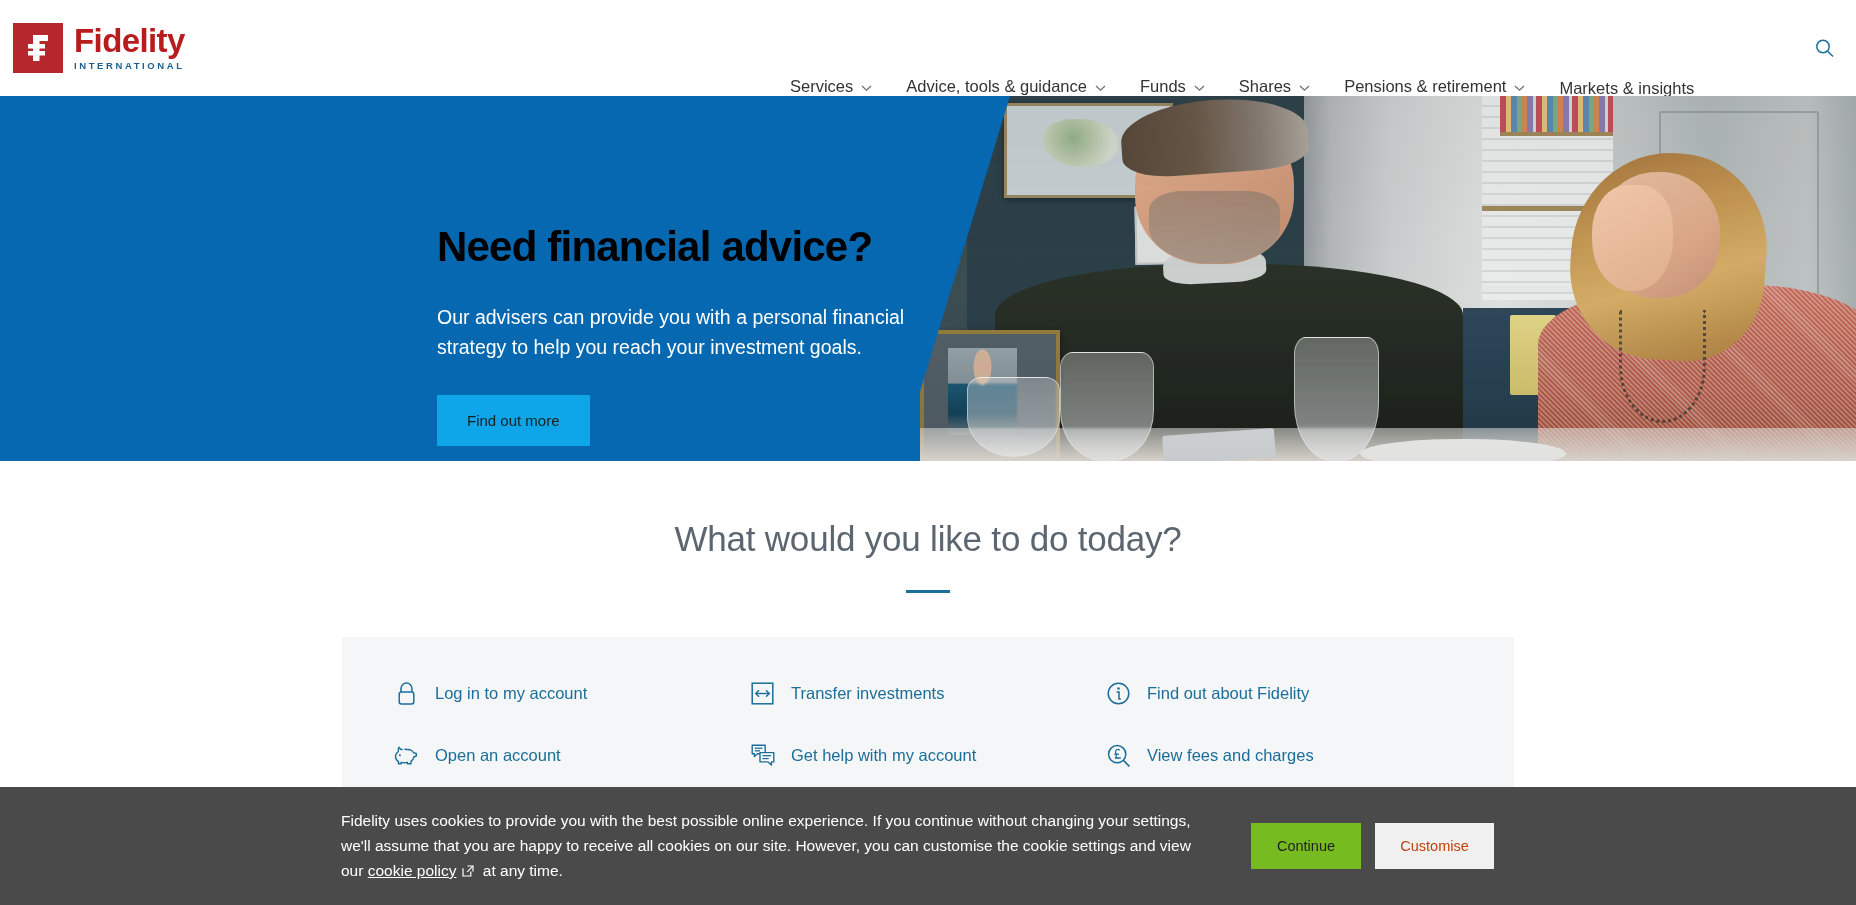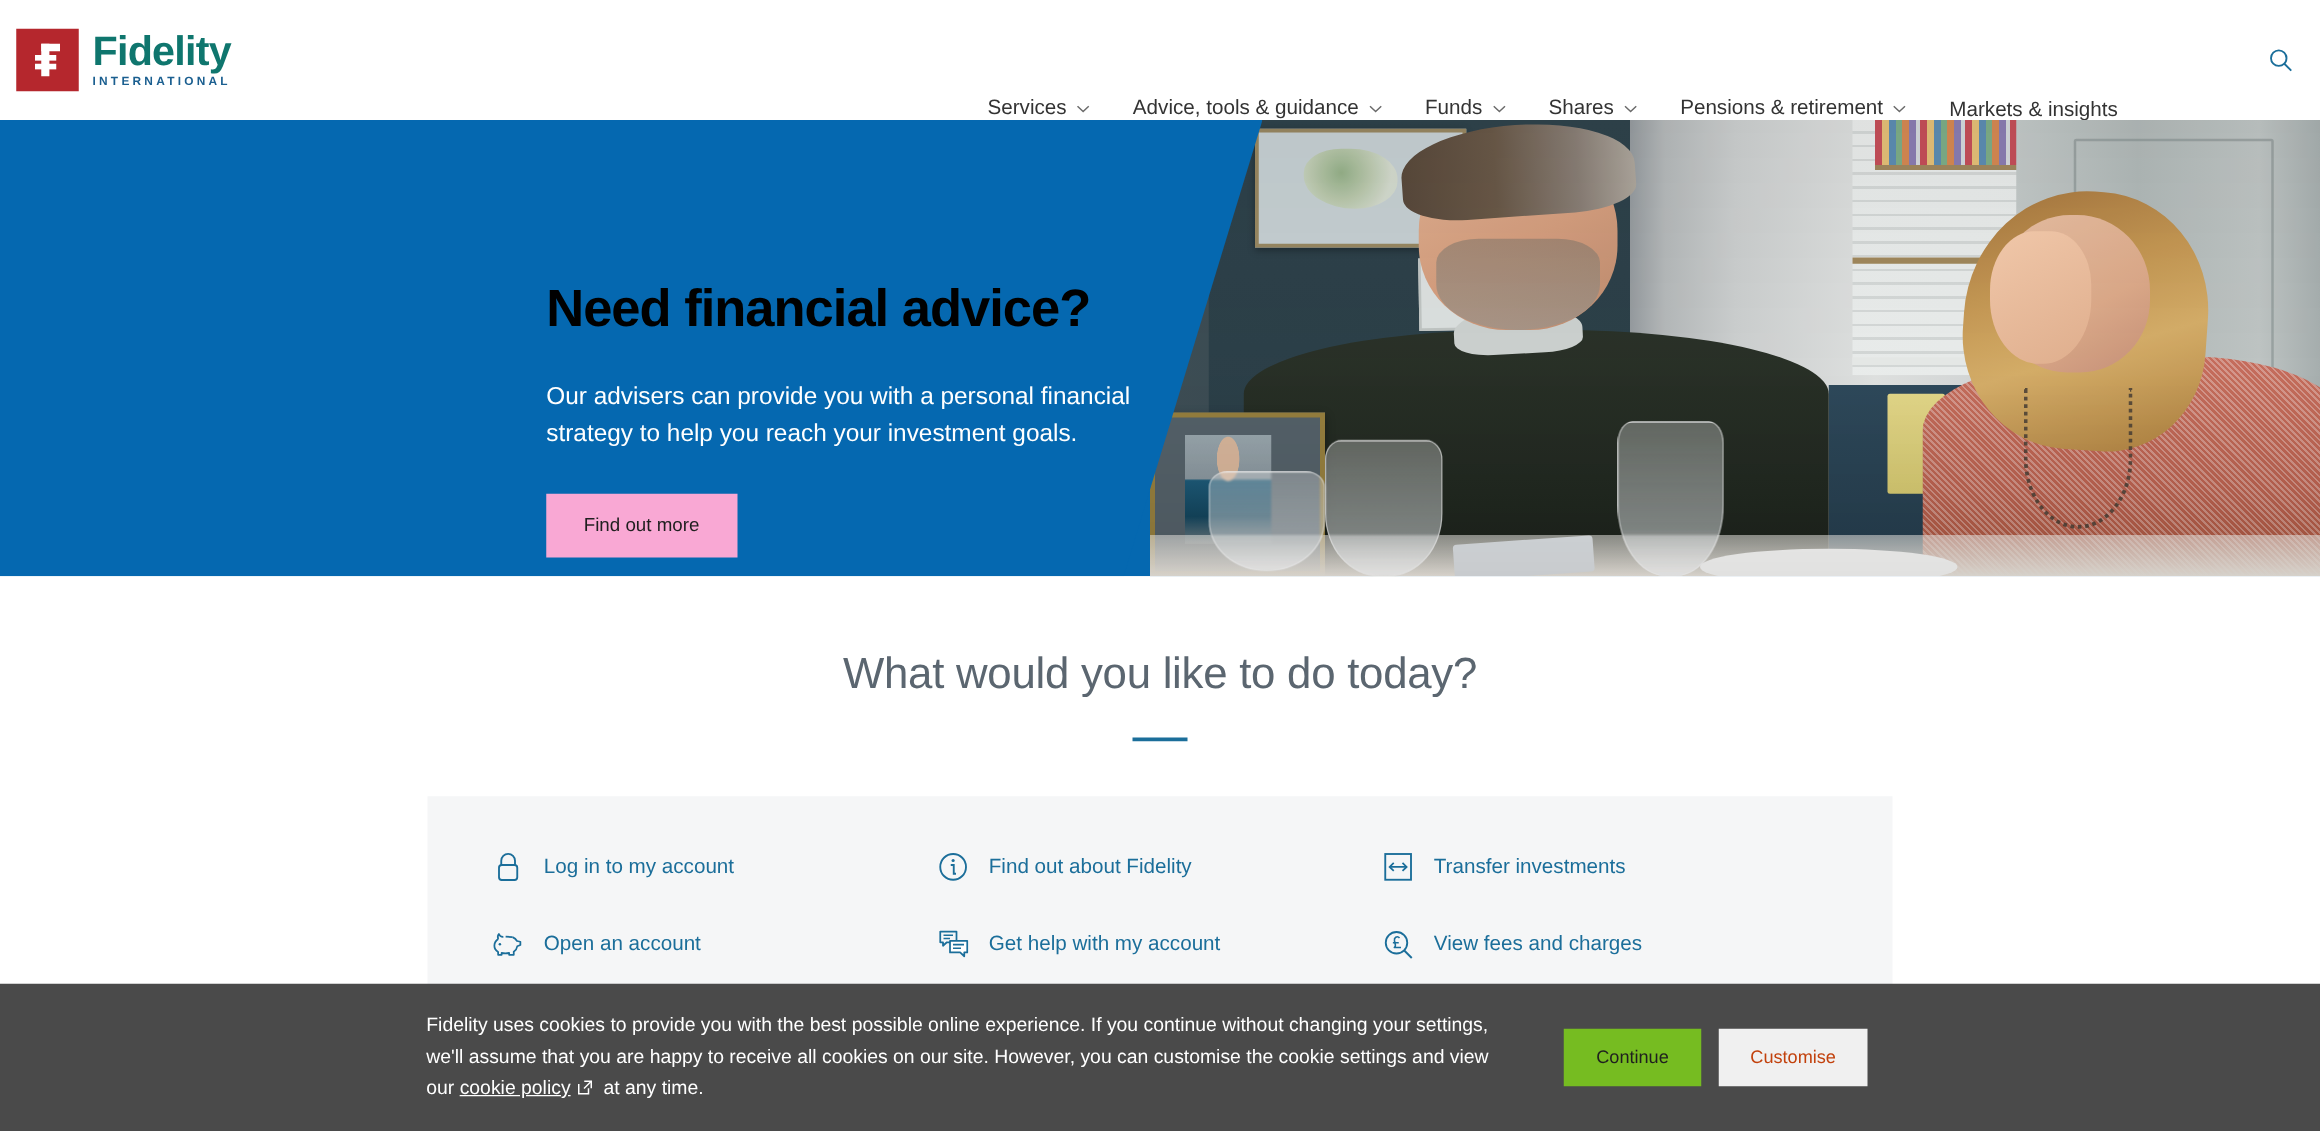--- a/index.html
+++ b/index.html
@@ -42,21 +42,21 @@
 
   .logo-text {
     margin-left: 11px;
     display: flex;
     flex-direction: column;
     justify-content: center;
   }
   .logo-word {
     font-size: 33px;
     font-weight: bold;
-    color: #0f766e;
+    color: #b91c1c;
     letter-spacing: -0.6px;
     line-height: 1;
   }
   .logo-sub {
     font-size: 9.5px;
     font-weight: bold;
     color: #1b5f90;
     letter-spacing: 2.6px;
     margin-top: 4px;
     line-height: 1;
@@ -369,21 +369,21 @@
   .hero-sub {
     margin-top: 34px;
     font-size: 19.5px;
     color: #ffffff;
     line-height: 1.52;
     max-width: 490px;
   }
   .hero-btn {
     margin-top: 32px;
     display: inline-block;
-    background: #f9a8d4;
+    background: #0ea5e9;
     color: #1f1f1f;
     font-size: 15px;
     padding: 17px 30px;
     border: none;
     cursor: pointer;
     font-family: inherit;
     min-width: 143px;
   }
 
   
@@ -647,38 +647,38 @@
           <path d="M5 10V6.6A5.5 5.5 0 0 1 16 6.6V10" fill="none" stroke="#1b6e9a" stroke-width="1.5"></path>
           <rect x="3.2" y="10" width="14.6" height="12" rx="2.2" fill="none" stroke="#1b6e9a" stroke-width="1.5"></rect>
         </svg>
       </span>
       <span class="link-label">Log in to my account</span>
     </a>
 
     <a class="link-item">
       <span class="link-icon">
         <svg width="23" height="23" viewBox="0 0 23 23">
-          <circle cx="11.5" cy="11.5" r="10.3" fill="none" stroke="#1b6e9a" stroke-width="1.5"></circle>
-          <circle cx="11.5" cy="6.4" r="1.25" fill="#1b6e9a"></circle>
-          <path d="M9.6 10h2.4v7h1.8" fill="none" stroke="#1b6e9a" stroke-width="1.5"></path>
-        </svg>
-      </span>
-      <span class="link-label">Find out about Fidelity</span>
-    </a>
-
-    <a class="link-item">
-      <span class="link-icon">
-        <svg width="23" height="23" viewBox="0 0 23 23">
           <rect x="1.2" y="1.2" width="20.6" height="20.6" fill="none" stroke="#1b6e9a" stroke-width="1.5"></rect>
           <line x1="5" y1="11.5" x2="18" y2="11.5" stroke="#1b6e9a" stroke-width="1.4"></line>
           <path d="M8 8.3L4.7 11.5 8 14.7" fill="none" stroke="#1b6e9a" stroke-width="1.4"></path>
           <path d="M15 8.3l3.3 3.2L15 14.7" fill="none" stroke="#1b6e9a" stroke-width="1.4"></path>
         </svg>
       </span>
       <span class="link-label">Transfer investments</span>
+    </a>
+
+    <a class="link-item">
+      <span class="link-icon">
+        <svg width="23" height="23" viewBox="0 0 23 23">
+          <circle cx="11.5" cy="11.5" r="10.3" fill="none" stroke="#1b6e9a" stroke-width="1.5"></circle>
+          <circle cx="11.5" cy="6.4" r="1.25" fill="#1b6e9a"></circle>
+          <path d="M9.6 10h2.4v7h1.8" fill="none" stroke="#1b6e9a" stroke-width="1.5"></path>
+        </svg>
+      </span>
+      <span class="link-label">Find out about Fidelity</span>
     </a>
 
     <a class="link-item">
       <span class="link-icon">
         <svg width="25" height="21" viewBox="0 0 25 21">
           <path d="M4.6 6.2C2.6 7.6 1.5 9.6 1.5 11.6c0 2 1.1 3.8 3 5v2.2h2.8v-1.5c.9.25 1.9.4 3 .4s2.1-.15 3-.4v1.5H17v-2.4c1.6-1.1 2.6-2.7 2.8-4.4l2.5-1V8.4l-2.7-.6c-.7-1.4-2-2.5-3.6-3.1" fill="none" stroke="#1b6e9a" stroke-width="1.4" stroke-linejoin="round"></path>
           <path d="M4.6 6.2c-.6-1.4-.3-3 .5-4 .6 1.6 2.2 2.4 3.6 2.3" fill="none" stroke="#1b6e9a" stroke-width="1.4" stroke-linejoin="round"></path>
           <circle cx="5.9" cy="10.3" r="1" fill="#1b6e9a"></circle>
           <line x1="10.5" y1="4.3" x2="16" y2="4.7" stroke="#1b6e9a" stroke-width="1.4"></line>
         </svg>

